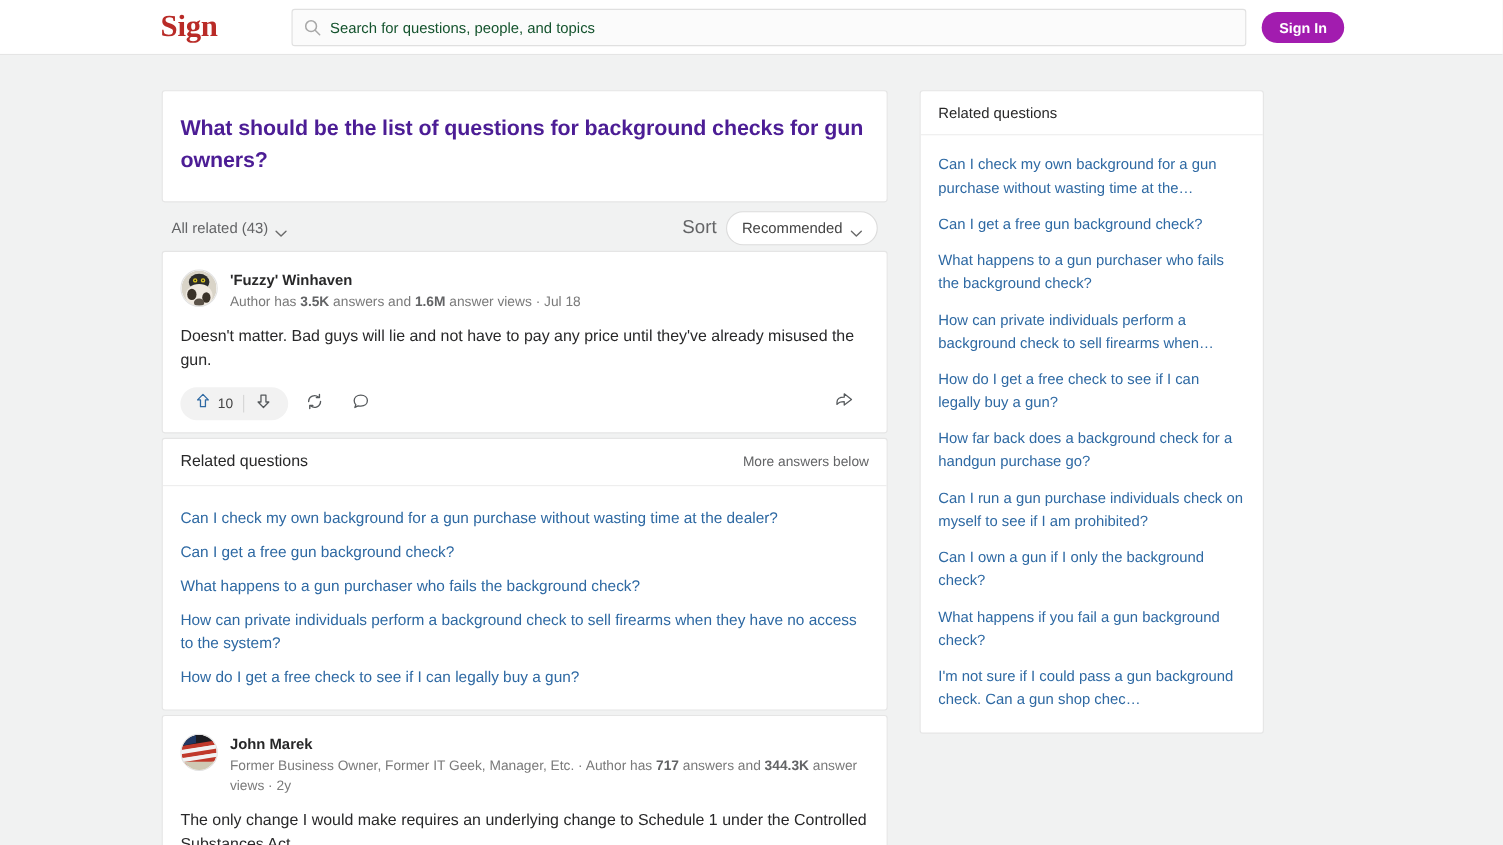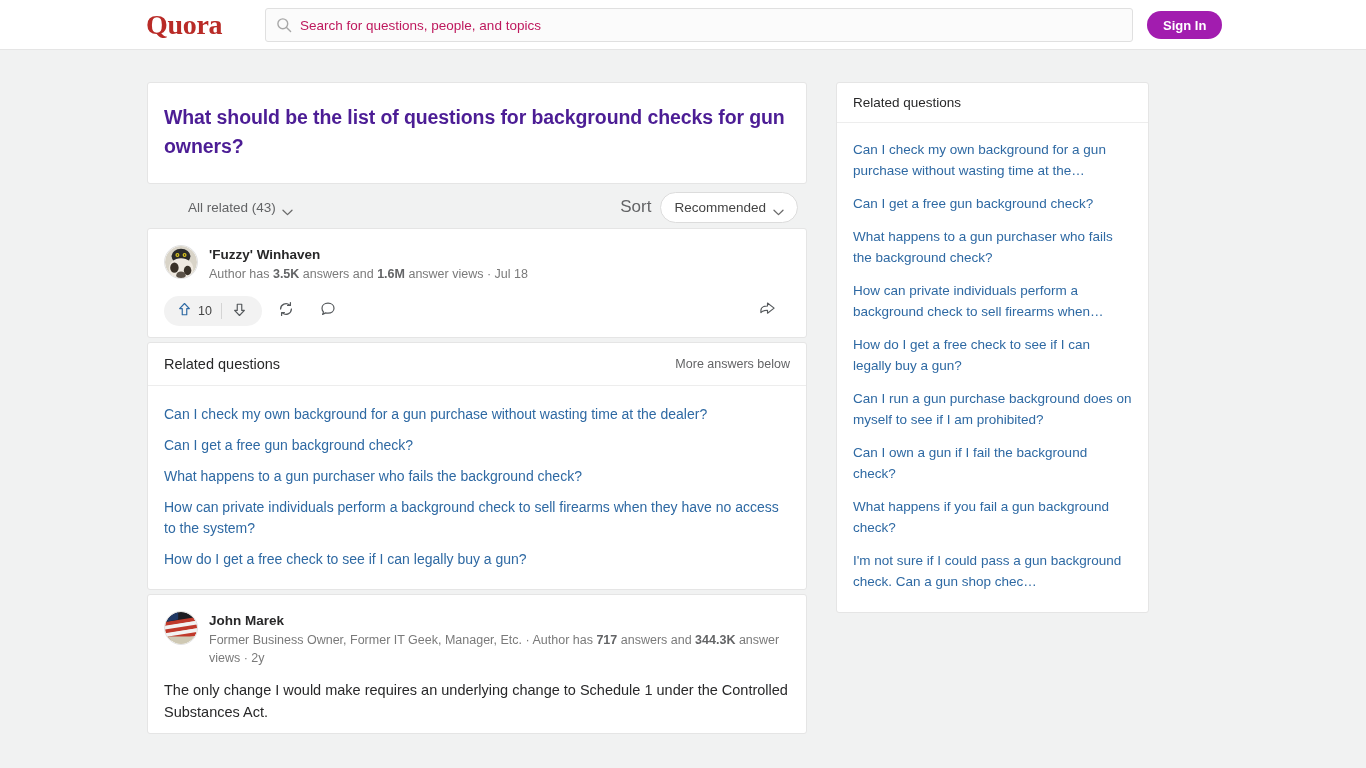--- a/index.html
+++ b/index.html
@@ -29,21 +29,21 @@
     position: absolute; left: 265px; top: 8px;
     width: 868px; height: 34px;
     background: #fbfbfb;
     border: 1px solid #e0e0e0;
     border-radius: 3px;
     display: flex; align-items: center;
     padding: 0 10px;
   }
   .search-icon { width: 16px; height: 16px; flex: 0 0 16px; margin-right: 8px; }
   .search-placeholder {
-    font-size: 13.5px; color: #be185d;
+    font-size: 13.5px; color: #14532d;
     font-family: "Liberation Sans", sans-serif;
   }
   .signin-btn {
     position: absolute; left: 1147px; top: 11px;
     height: 28px; padding: 0 16px;
     background: #a21caf; color: #fff;
     border: none; border-radius: 14px;
     font-size: 13px; font-weight: bold;
     font-family: "Liberation Sans", sans-serif;
     cursor: pointer;
@@ -73,21 +73,21 @@
     letter-spacing: -0.1px;
   }
 
   
   .filter-row {
     display: flex; align-items: center; justify-content: space-between;
     height: 38px; margin-top: 4px; padding: 0 9px 0 9px;
   }
   .all-related {
     display: flex; align-items: center; gap: 6px;
-    font-size: 13.5px; color: #636466; cursor: pointer; margin-left: 32px;
+    font-size: 13.5px; color: #636466; cursor: pointer;
   }
   .sort-group { display: flex; align-items: center; gap: 9px; }
   .sort-label { font-size: 17px; color: #636466; }
   .sort-pill {
     display: flex; align-items: center; gap: 7px;
     height: 31px; padding: 0 13px;
     border: 1px solid #dcdcdc; border-radius: 16px;
     background: #fff; font-size: 13.5px; color: #444;
     cursor: pointer;
   }
@@ -176,21 +176,21 @@
   .side-item {
     font-size: 13.5px; color: #2e69a3;
     line-height: 21px; padding: 6px 0 6px 0;
     cursor: pointer;
   }
 </style>
 </head>
 <body>
 
 <div class="header">
-  <div class="logo">Quora</div>
+  <div class="logo">Sign</div>
 
   <div class="search-box">
     <span class="search-icon">
       <svg viewBox="0 0 16 16" fill="none">
         <circle cx="6.8" cy="6.8" r="4.9" stroke="#a8a8a8" stroke-width="1.4"></circle>
         <line x1="10.5" y1="10.5" x2="14.6" y2="14.6" stroke="#a8a8a8" stroke-width="1.4" stroke-linecap="round"></line>
       </svg>
     </span>
     <span class="search-placeholder">Search for questions, people, and topics</span>
   </div>
@@ -250,20 +250,21 @@
         </svg>
       </div>
       <div class="author-meta">
         <div class="author-name">'Fuzzy' Winhaven</div>
         <div class="author-credential">
           <span>Author has </span><b>3.5K</b><span> answers and </span><b>1.6M</b><span> answer views · Jul 18</span>
         </div>
       </div>
     </div>
 
+    <div class="answer-body">Doesn't matter. Bad guys will lie and not have to pay any price until they've already misused the gun.</div>
 
     <div class="action-bar">
       <div class="vote-pill">
         <div class="vote-up">
           <span>
             <svg width="15" height="15" viewBox="0 0 16 16" fill="none">
               <path d="M8 1.6 L13.2 7 H10.4 V13.6 H5.6 V7 H2.8 Z" stroke="#2e69a3" stroke-width="1.25" stroke-linejoin="round" fill="none"></path>
             </svg>
           </span>
           <span class="vote-count">10</span>
@@ -357,19 +358,20 @@
 
 <div class="side-col">
   <div class="card">
     <div class="side-head">Related questions</div>
     <div class="side-list">
       <div class="side-item">Can I check my own background for a gun purchase without wasting time at the…</div>
       <div class="side-item">Can I get a free gun background check?</div>
       <div class="side-item">What happens to a gun purchaser who fails the background check?</div>
       <div class="side-item">How can private individuals perform a background check to sell firearms when…</div>
       <div class="side-item">How do I get a free check to see if I can legally buy a gun?</div>
-      <div class="side-item">Can I run a gun purchase background does on myself to see if I am prohibited?</div>
-      <div class="side-item">Can I own a gun if I fail the background check?</div>
+      <div class="side-item">How far back does a background check for a handgun purchase go?</div>
+      <div class="side-item">Can I run a gun purchase individuals check on myself to see if I am prohibited?</div>
+      <div class="side-item">Can I own a gun if I only the background check?</div>
       <div class="side-item">What happens if you fail a gun background check?</div>
       <div class="side-item">I'm not sure if I could pass a gun background check. Can a gun shop chec…</div>
     </div>
   </div>
 </div>
 
 </body></html>

